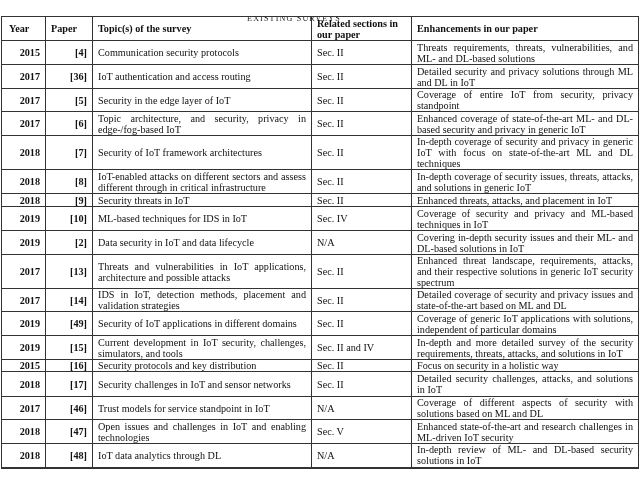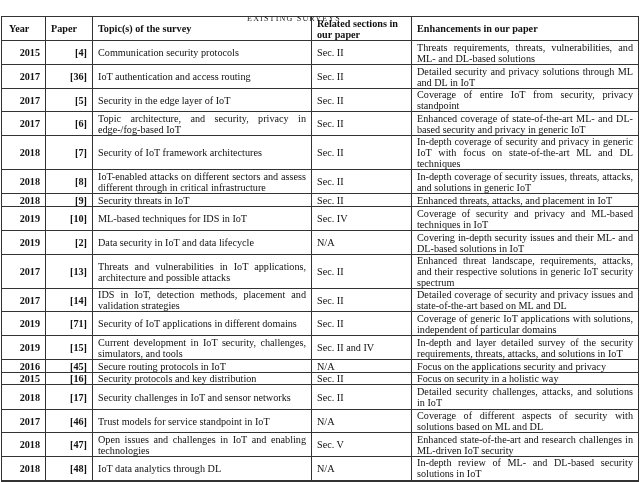--- a/index.html
+++ b/index.html
@@ -155,38 +155,31 @@
       </tr>
       <tr style="height: 23px;">
         <td class="c-year">2017</td>
         <td class="c-paper">[14]</td>
         <td class="c-topic">IDS in IoT, detection methods, placement and validation strategies</td>
         <td class="c-sec">Sec. II</td>
         <td class="c-enh">Detailed coverage of security and privacy issues and state-of-the-art based on ML and DL</td>
       </tr>
       <tr style="height: 24px;">
         <td class="c-year">2019</td>
-        <td class="c-paper">[71]</td>
+        <td class="c-paper">[49]</td>
         <td class="c-topic">Security of IoT applications in different domains</td>
         <td class="c-sec">Sec. II</td>
         <td class="c-enh">Coverage of generic IoT applications with solutions, independent of particular domains</td>
       </tr>
       <tr style="height: 24px;">
         <td class="c-year">2019</td>
         <td class="c-paper">[15]</td>
         <td class="c-topic">Current development in IoT security, challenges, simulators, and tools</td>
         <td class="c-sec">Sec. II and IV</td>
-        <td class="c-enh">In-depth and layer detailed survey of the security requirements, threats, attacks, and solutions in IoT</td>
-      </tr>
-      <tr style="height: 13px;">
-        <td class="c-year">2016</td>
-        <td class="c-paper">[45]</td>
-        <td class="c-topic">Secure routing protocols in IoT</td>
-        <td class="c-sec">N/A</td>
-        <td class="c-enh">Focus on the applications security and privacy</td>
+        <td class="c-enh">In-depth and more detailed survey of the security requirements, threats, attacks, and solutions in IoT</td>
       </tr>
       <tr style="height: 12px;">
         <td class="c-year">2015</td>
         <td class="c-paper">[16]</td>
         <td class="c-topic">Security protocols and key distribution</td>
         <td class="c-sec">Sec. II</td>
         <td class="c-enh">Focus on security in a holistic way</td>
       </tr>
       <tr style="height: 25px;">
         <td class="c-year">2018</td>

